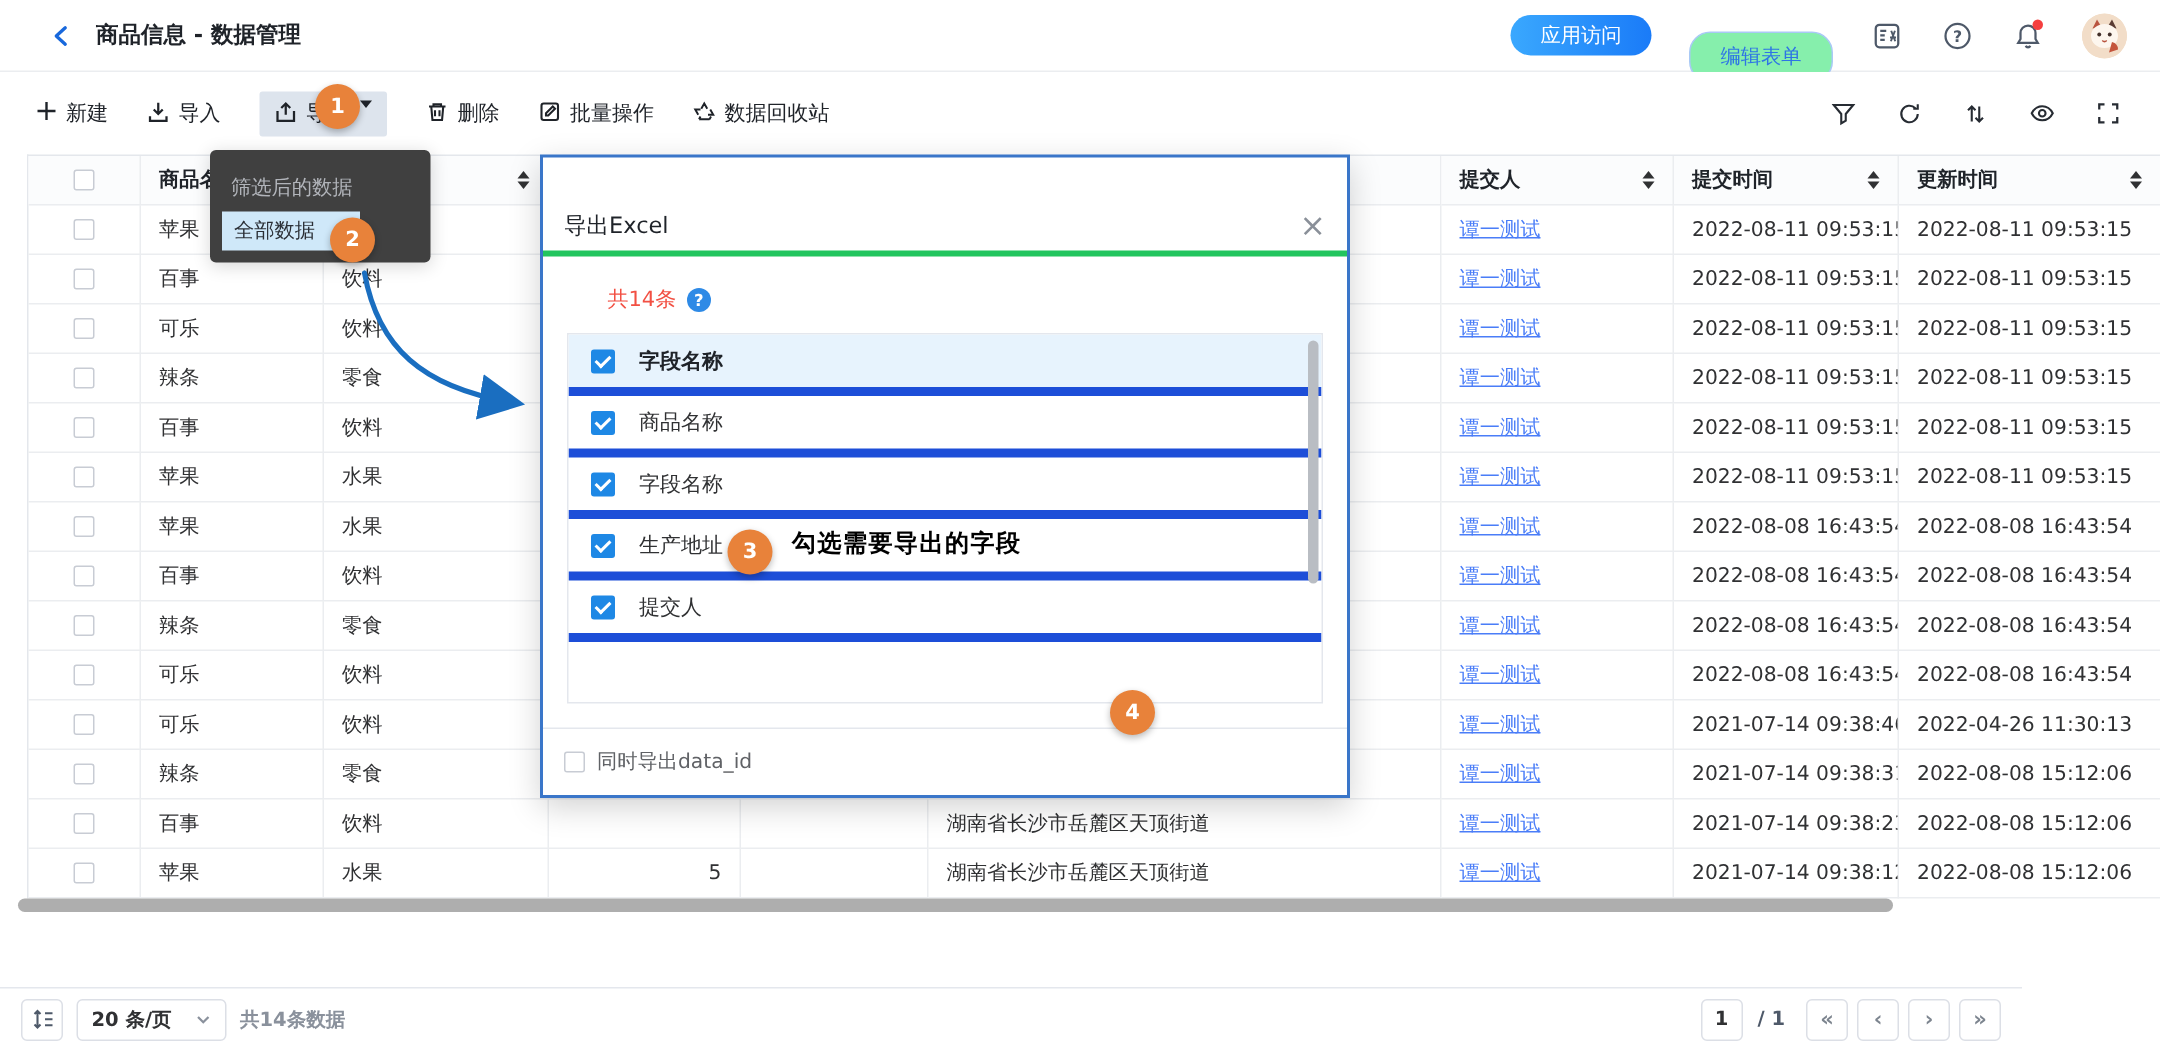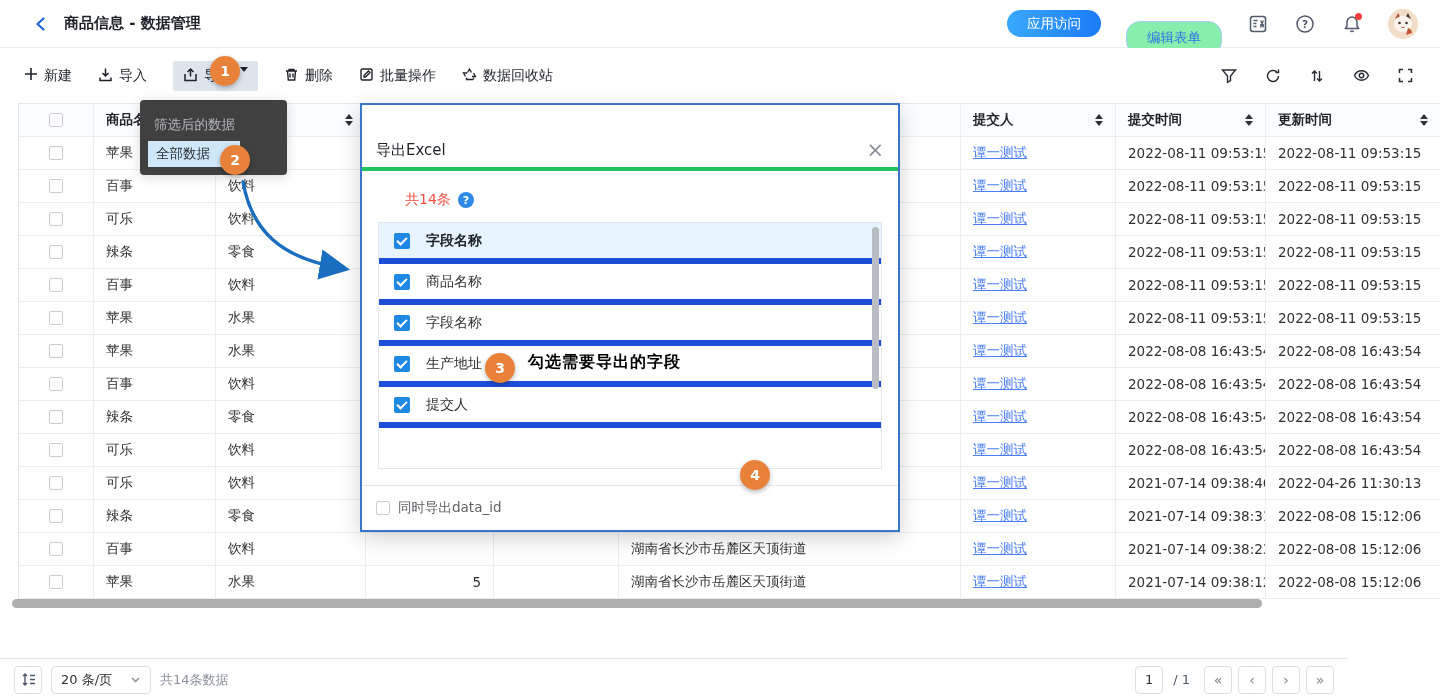--- a/index.html
+++ b/index.html
@@ -73,21 +73,21 @@
   .btn-ok { width:83px; height:29px; background:#2068f5; color:#fff; border:none; border-radius:4px; font-size:14px; cursor:pointer; }
   .btn-cancel { width:83px; height:29px; background:#fff; color:#303133; border:1px solid #dcdfe6; border-radius:4px; font-size:14px; cursor:pointer; margin-left:16px; }
   
   .badge { position:absolute; width:30px; height:30px; border-radius:50%; background:#e8823a; color:#fff;
     font-size:14px; font-weight:bold; display:flex; align-items:center; justify-content:center;
     box-shadow:0 2px 5px rgba(0,0,0,.28); z-index:60; }
   .anno-text { position:absolute; left:528px; top:352px; font-size:16px; font-weight:bold; color:#000; z-index:60; letter-spacing:1px; }
   .arrow-svg { position:absolute; left:0; top:0; z-index:55; pointer-events:none; }
   
   .pagefoot { position:absolute; left:0; bottom:0; width:1348px; height:42px; border-top:1px solid #e4e7ed;
-    display:flex; align-items:center; justify-content:space-between; padding:0 14px; background:#fff; }
+    display:flex; align-items:center; justify-content:space-between; padding:0 14px; background:#fff;font-weight:bold; }
   .pf-left { display:flex; align-items:center; gap:9px; }
   .sqbtn { width:28px; height:28px; border:1px solid #dcdfe6; border-radius:4px; background:#fff; display:flex;
     align-items:center; justify-content:center; color:#4e5969; cursor:pointer; font-size:13px; }
   .psize { width:100px; height:28px; border:1px solid #dcdfe6; border-radius:4px; display:flex; align-items:center;
     justify-content:space-between; padding:0 9px; font-size:13px; color:#303133; cursor:pointer; }
   .total { font-size:13px; color:#8a919c; margin-left:0; }
   .pf-right { display:flex; align-items:center; gap:6px; }
   .pageinput { width:28px; height:28px; border:1px solid #dcdfe6; border-radius:4px; display:flex; align-items:center; justify-content:center; font-size:13px; color:#303133; }
   .slash { font-size:13px; color:#4e5969; margin:0 8px 0 4px; }
   .navbtn { color:#7d858f; font-size:14px; }

